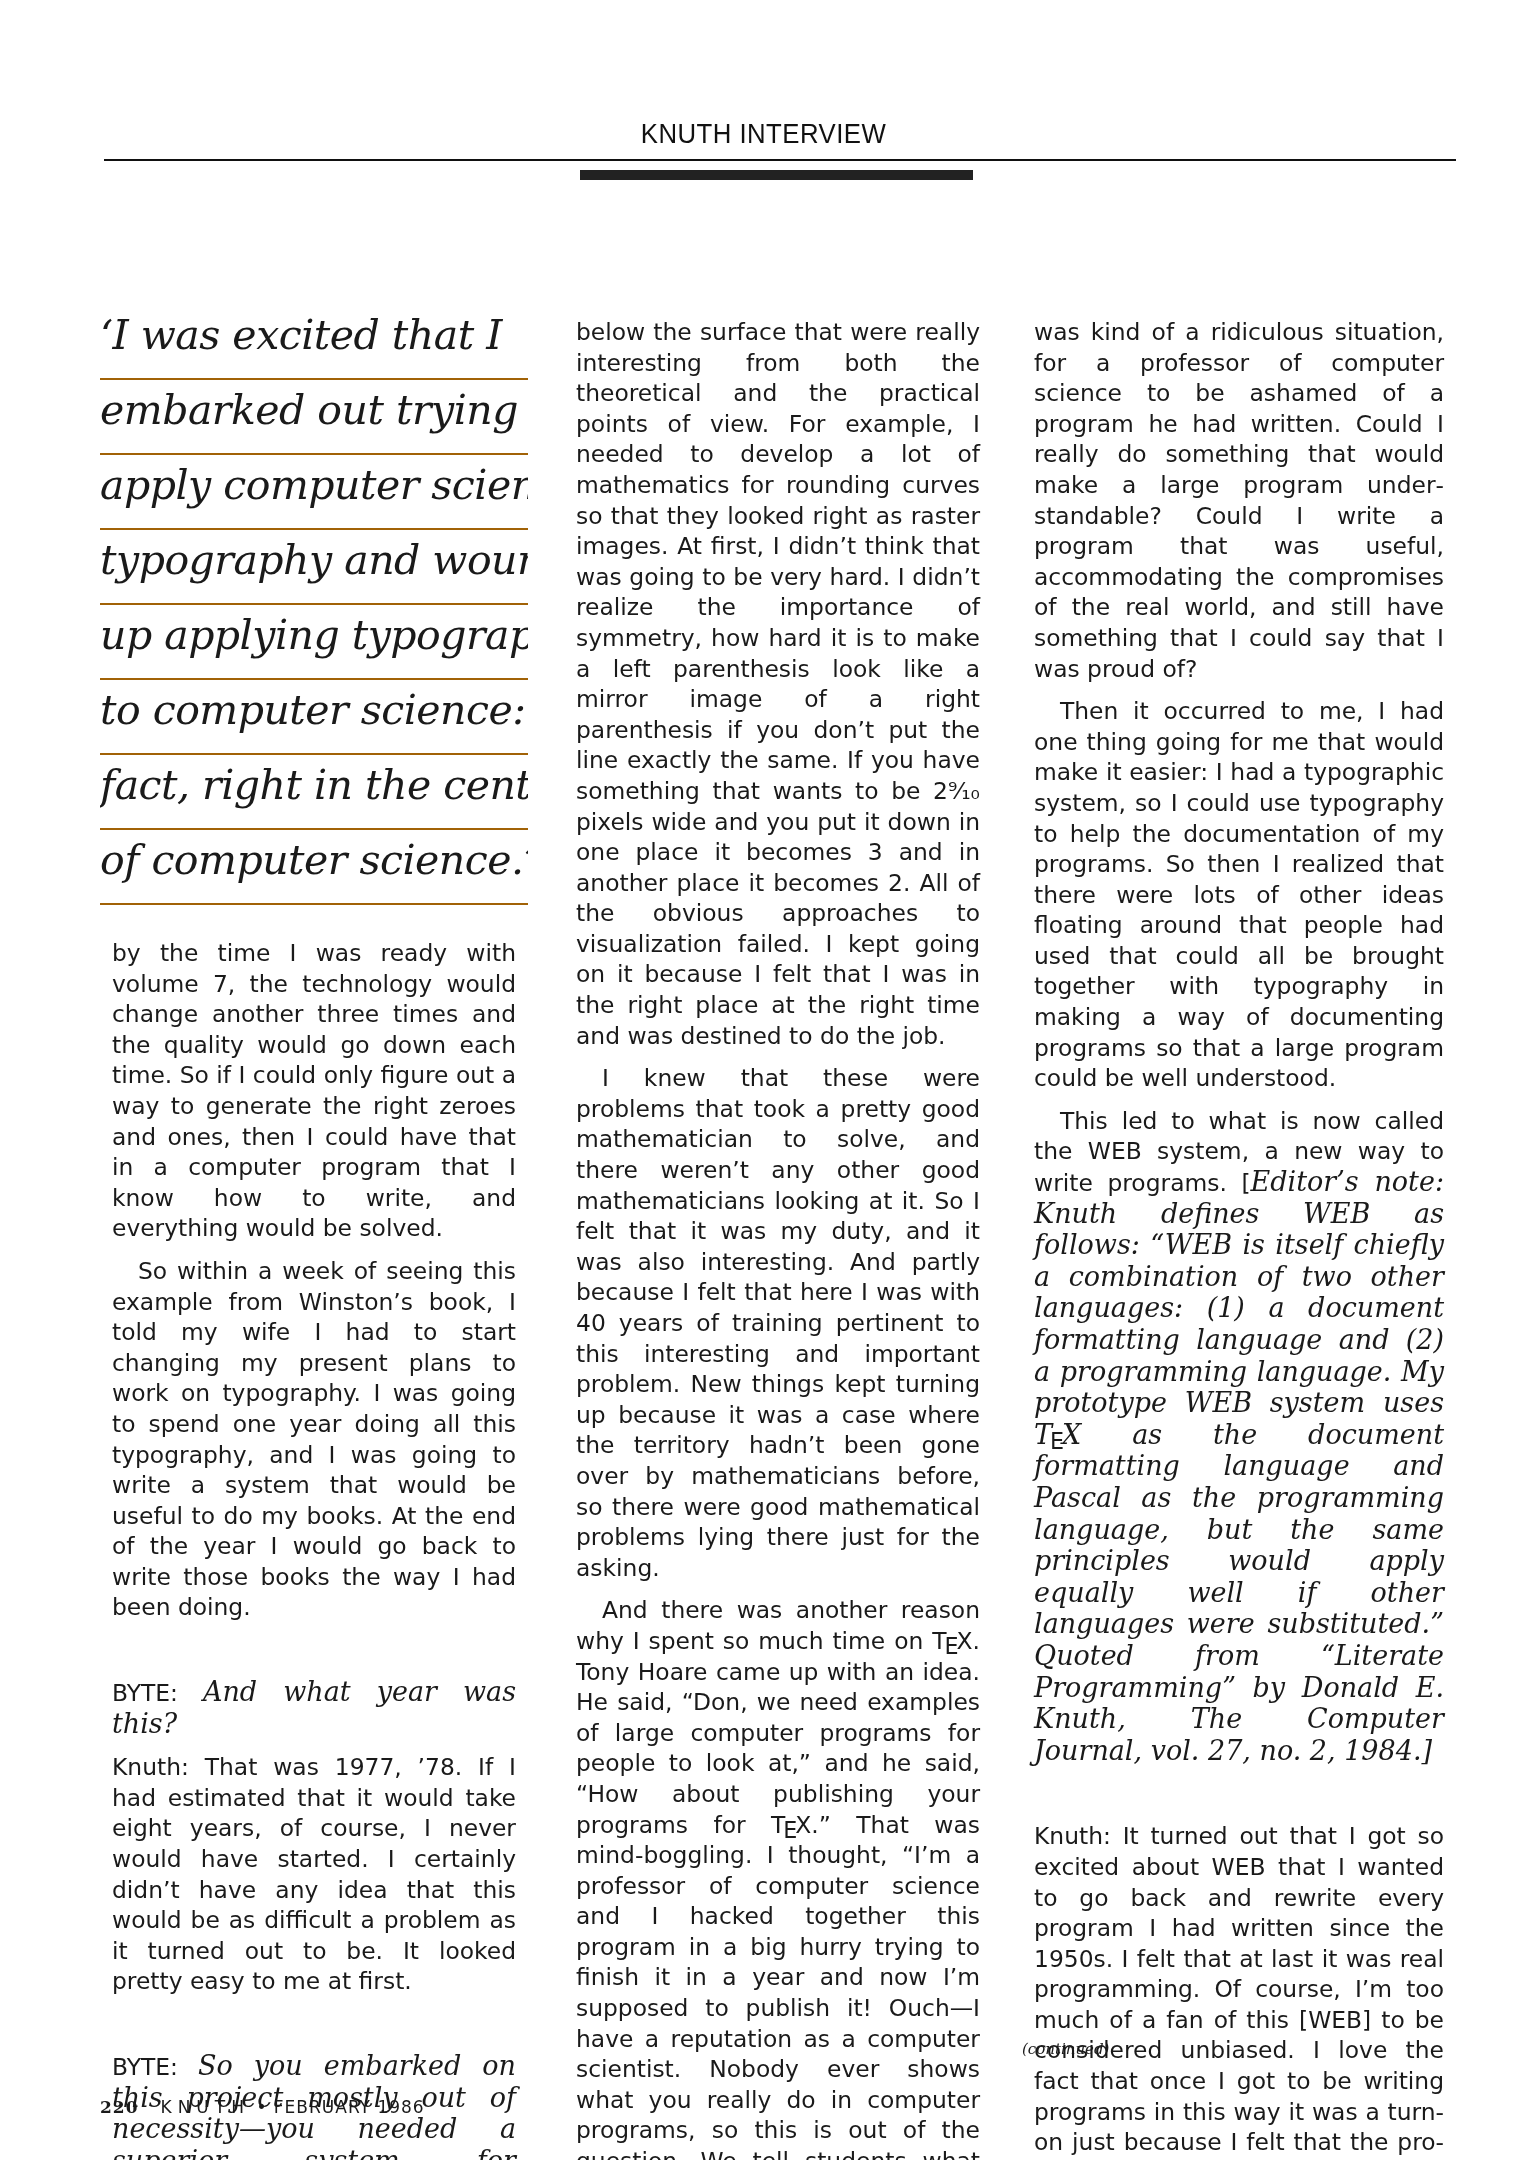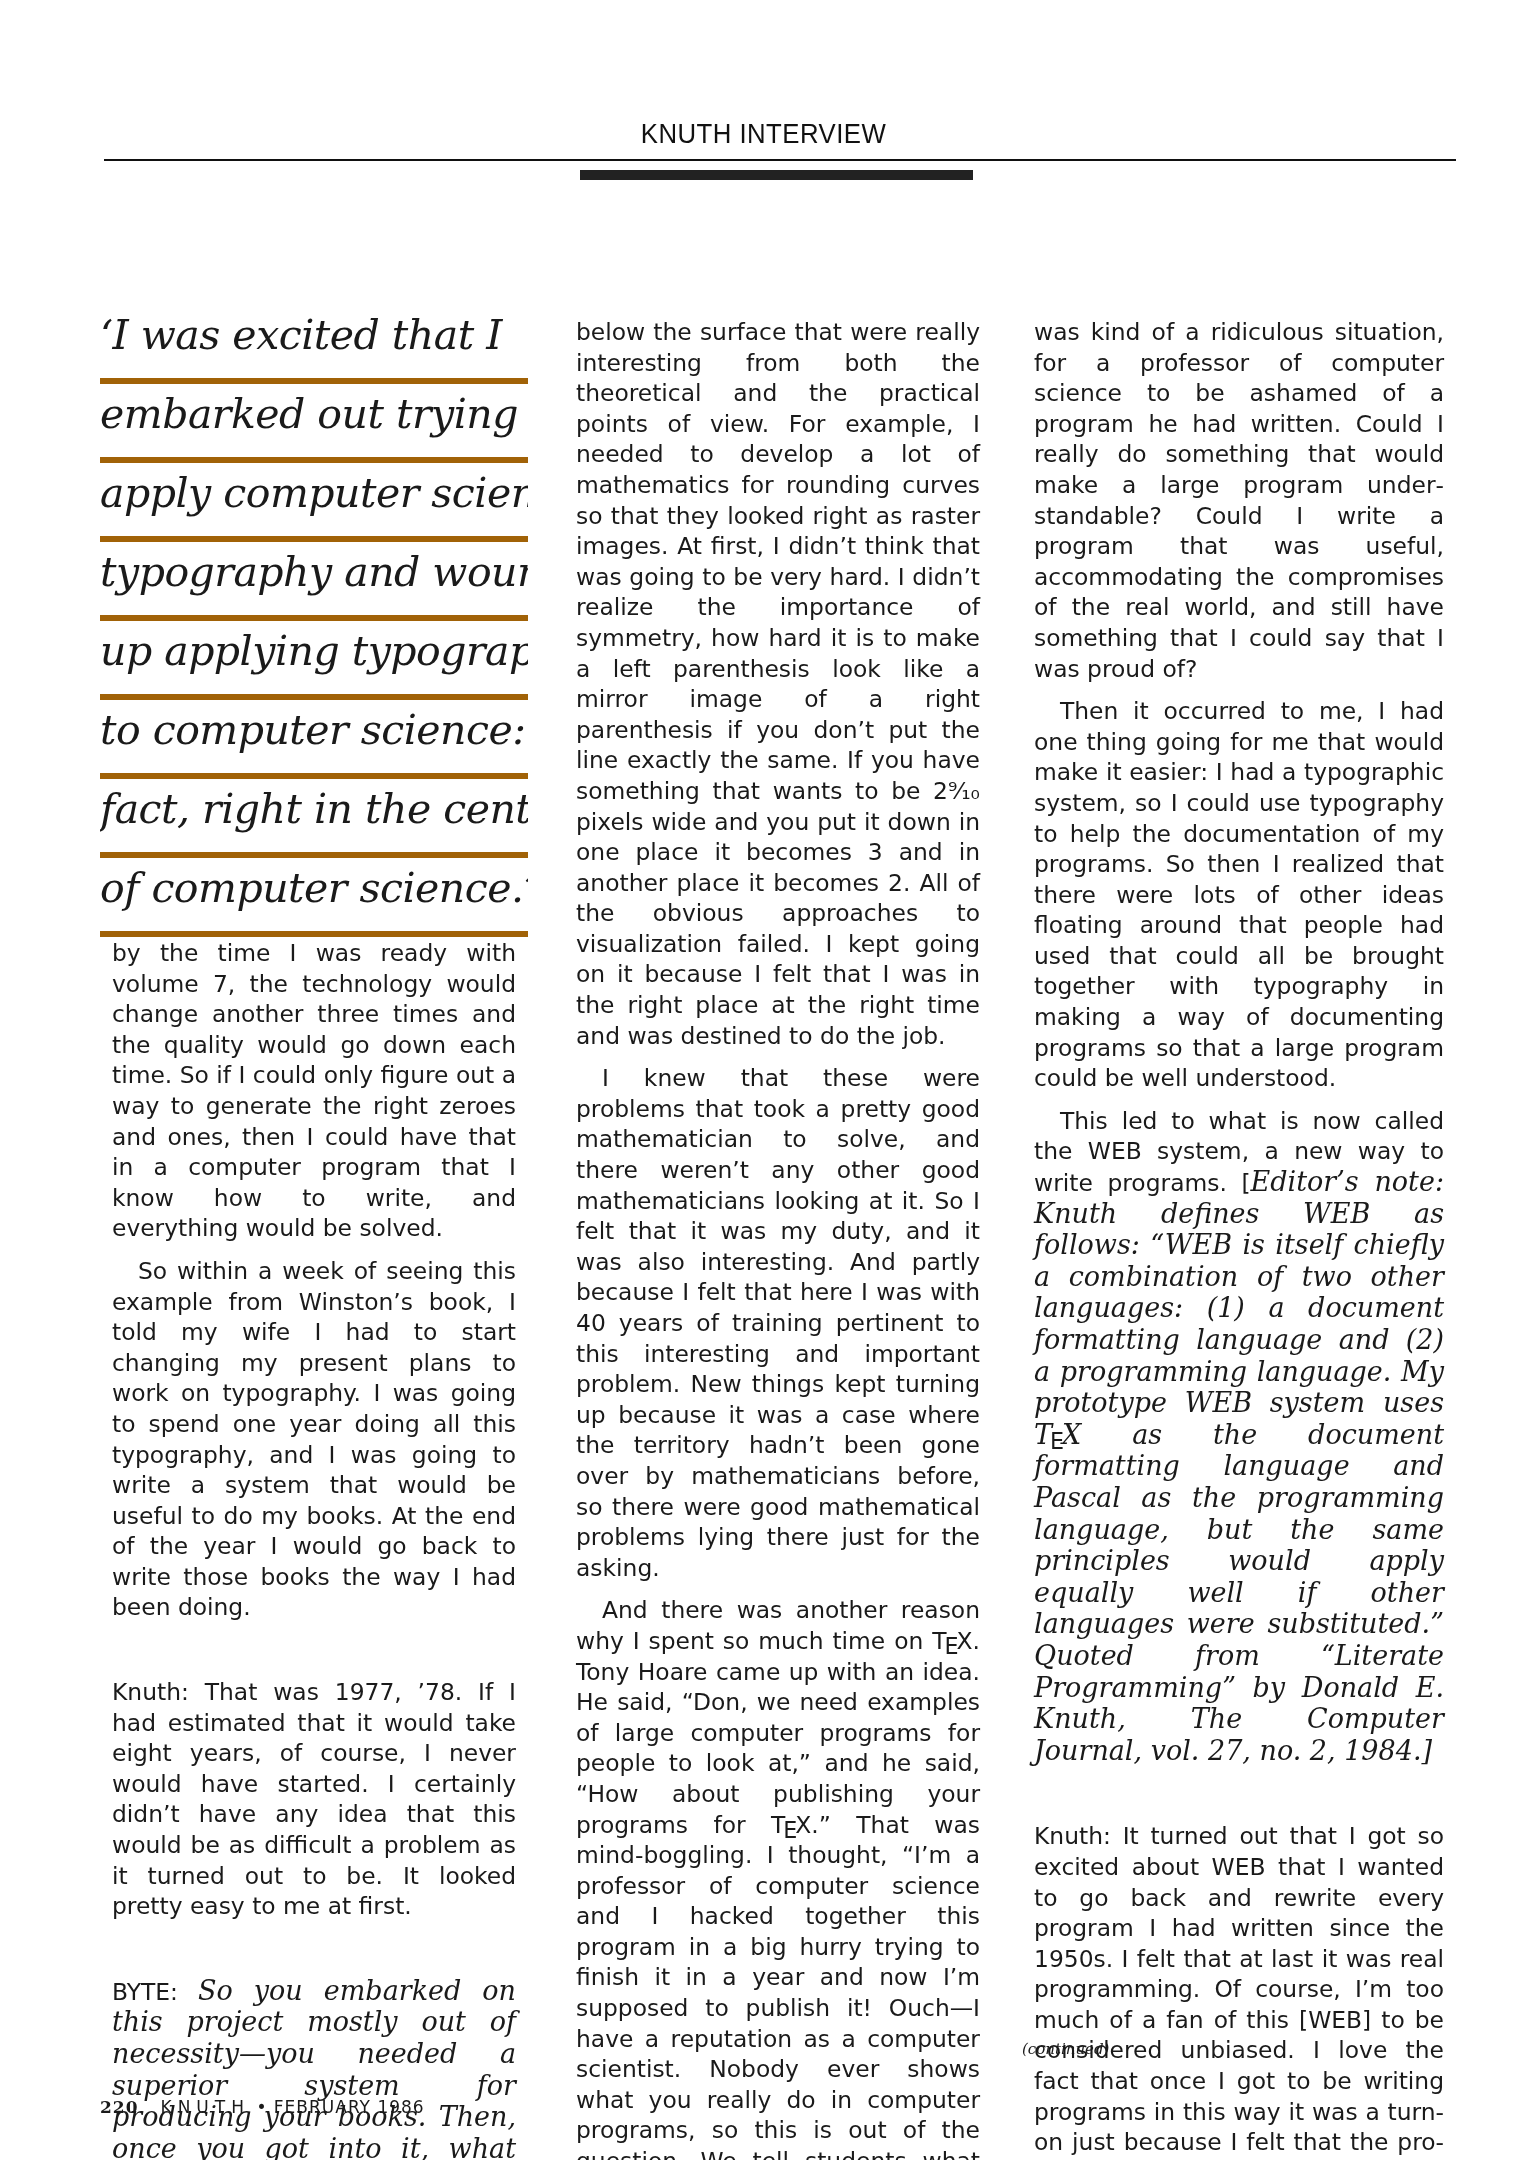--- a/index.html
+++ b/index.html
@@ -29,21 +29,21 @@
   .col2 { left: 564px; width: 428px; }
   .col3 { left: 1022px; width: 434px; }
   .q { font-style: italic; font-family: "DejaVu Serif", serif; font-size: 27px; }
   .spk { font-family: "DejaVu Sans", sans-serif; }
   .tex-e { position: relative; top: 5px; font-size: 0.95em; margin-left: -2px; margin-right: -2px; }
   .pullquote {
     position: absolute; left: 100px; width: 428px; top: 305px;
   }
   .pq-line {
     font-family: "DejaVu Serif", serif; font-style: italic; font-size: 41px;
-    height: 73px; line-height: 60px; border-bottom: 6px solid #a16207; white-space: nowrap;
+    height: 73px; line-height: 60px; border-bottom: 2px solid #a16207; white-space: nowrap;
     overflow: hidden; letter-spacing: -0.5px;
   }
   .continued {
     position: absolute; left: 1022px; width: 434px; top: 2040px; text-align: left;
     font-family: "DejaVu Serif", serif; font-style: italic; font-size: 15px;
   }
   .footer {
     position: absolute; left: 100px; top: 2097px; font-size: 17px; letter-spacing: 1px;
   }
   .footer .pg { font-weight: bold; font-family: "DejaVu Serif", serif; margin-right: 22px; }
@@ -64,20 +64,21 @@
   <div class="pq-line">up applying typography</div>
   <div class="pq-line">to computer science: in</div>
   <div class="pq-line">fact, right in the center</div>
   <div class="pq-line">of computer science.’</div>
 </div>
 
 <div class="col col1">
   <p>by the time I was ready with volume 7, the technology would change an­other three times and the quality would go down each time. So if I could only figure out a way to generate the right zeroes and ones, then I could have that in a computer program that I know how to write, and everything would be solved.</p>
   <p class="indent">So within a week of seeing this ex­ample from Winston’s book, I told my wife I had to start changing my pres­ent plans to work on typography. I was going to spend one year doing all this typography, and I was going to write a system that would be useful to do my books. At the end of the year I would go back to write those books the way I had been doing.</p>
   <div class="gap"></div>
+  <p><span class="spk">BYTE:</span> <span class="q">And what year was this?</span></p>
   <p><span class="spk">Knuth:</span> <span>That was 1977, ’78. If I had estimated that it would take eight years, of course, I never would have started. I certainly didn’t have any idea that this would be as difficult a prob­lem as it turned out to be. It looked pretty easy to me at first.</span></p>
   <div class="gap"></div>
   <p><span class="spk">BYTE:</span> <span class="q">So you embarked on this project most­ly out of necessity—you needed a superior sys­tem for producing your books. Then, once you got into it, what captivated you about typog­raphy as a computer science problem that’s held onto you for eight years?</span></p>
   <p><span class="spk">Knuth:</span> <span>I found that it was very rich. I found that there were a lot of things</span></p>
 </div>
 
 <div class="col col2">
   <p>below the surface that were really in­teresting from both the theoretical and the practical points of view. For example, I needed to develop a lot of mathematics for rounding curves so that they looked right as raster images. At first, I didn’t think that was going to be very hard. I didn’t realize the importance of symmetry, how hard it is to make a left parenthesis look like a mirror image of a right parenthesis if you don’t put the line exactly the same. If you have some­thing that wants to be 2⁹⁄₁₀ pixels wide and you put it down in one place it becomes 3 and in another place it becomes 2. All of the obvious ap­proaches to visualization failed. I kept going on it because I felt that I was in the right place at the right time and was destined to do the job.</p>
   <p class="indent">I knew that these were problems that took a pretty good mathemati­cian to solve, and there weren’t any other good mathematicians looking at it. So I felt that it was my duty, and it was also interesting. And partly because I felt that here I was with 40 years of training pertinent to this in­teresting and important problem. New things kept turning up because it was a case where the territory hadn’t been gone over by mathemati­cians before, so there were good mathematical problems lying there just for the asking.</p>
   <p class="indent"><span>And there was another reason why I spent so much time on T</span><span class="tex-e">E</span><span>X. Tony Hoare came up with an idea. He said, “Don, we need examples of large computer programs for people to look at,” and he said, “How about publishing your programs for T</span><span class="tex-e">E</span><span>X.” That was mind-boggling. I thought, “I’m a professor of computer science and I hacked together this program in a big hurry trying to finish it in a year and now I’m supposed to publish it! Ouch—I have a reputation as a com­puter scientist. Nobody ever shows what you really do in computer pro­grams, so this is out of the question. We tell students what they are sup­posed to do, but do we really have time to dot the i’s and cross the t’s when it comes down to it?” On the other hand, it seemed to me that this</span></p>

